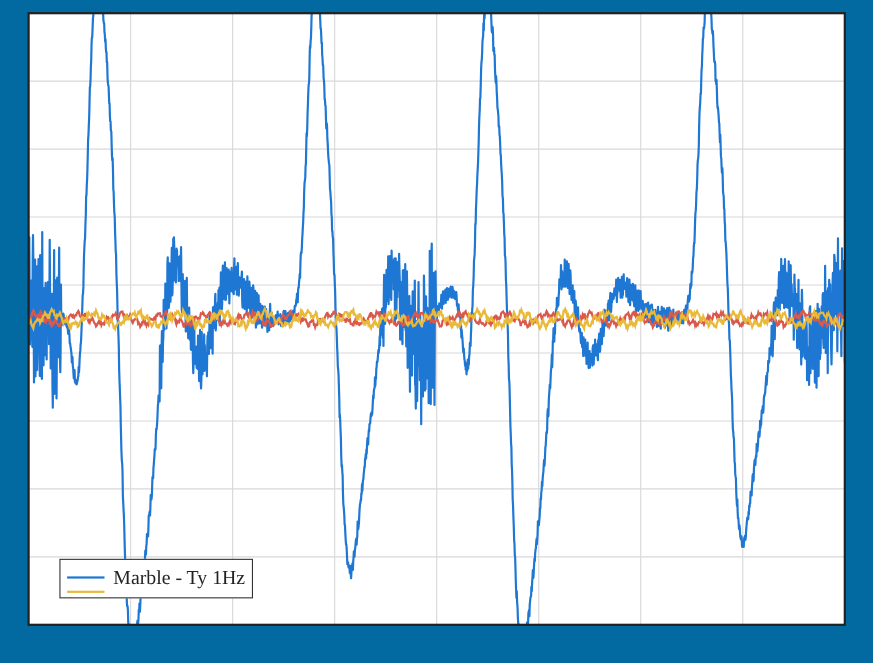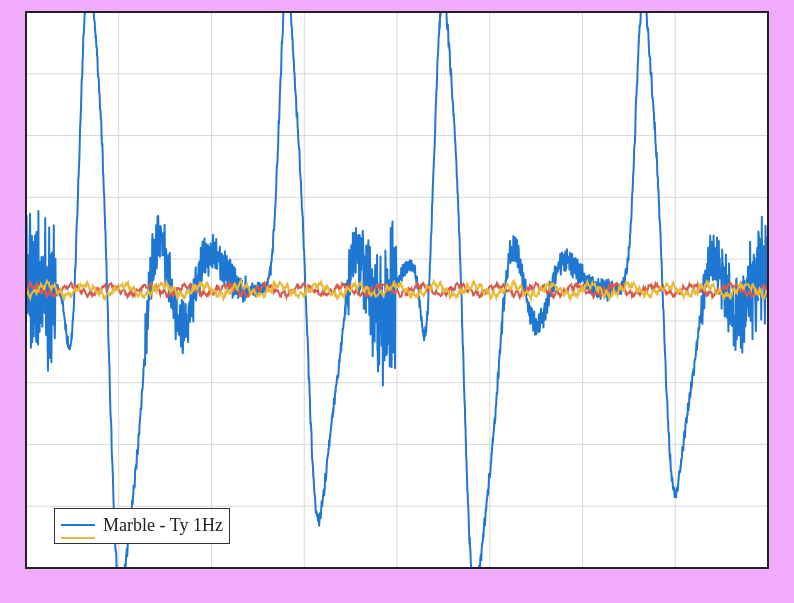--- a/index.html
+++ b/index.html
@@ -9,21 +9,21 @@
     width: 794px;
     height: 603px;
     overflow: hidden;
     font-family: "Times New Roman", Times, serif;
   }
   .figure {
     position: absolute;
     left: 0; top: 0;
     width: 794px;
     height: 603px;
-    background: #f0abfc;
+    background: #0369a1;
     text-decoration: underline;
   }
   .legend {
     position: absolute;
     background: #fff;
     border: 1px solid #333;
     padding: 4px 6px;
     font-size: 18px;
     color: #222;
     line-height: 1.35;

